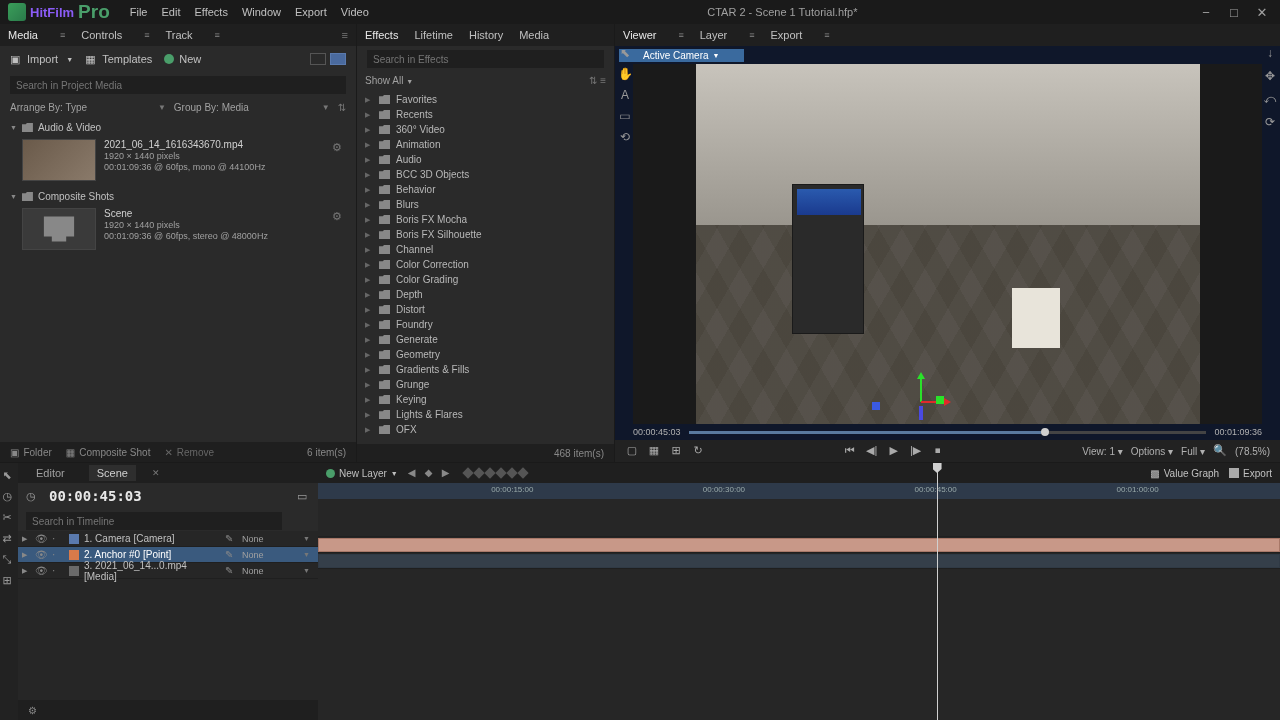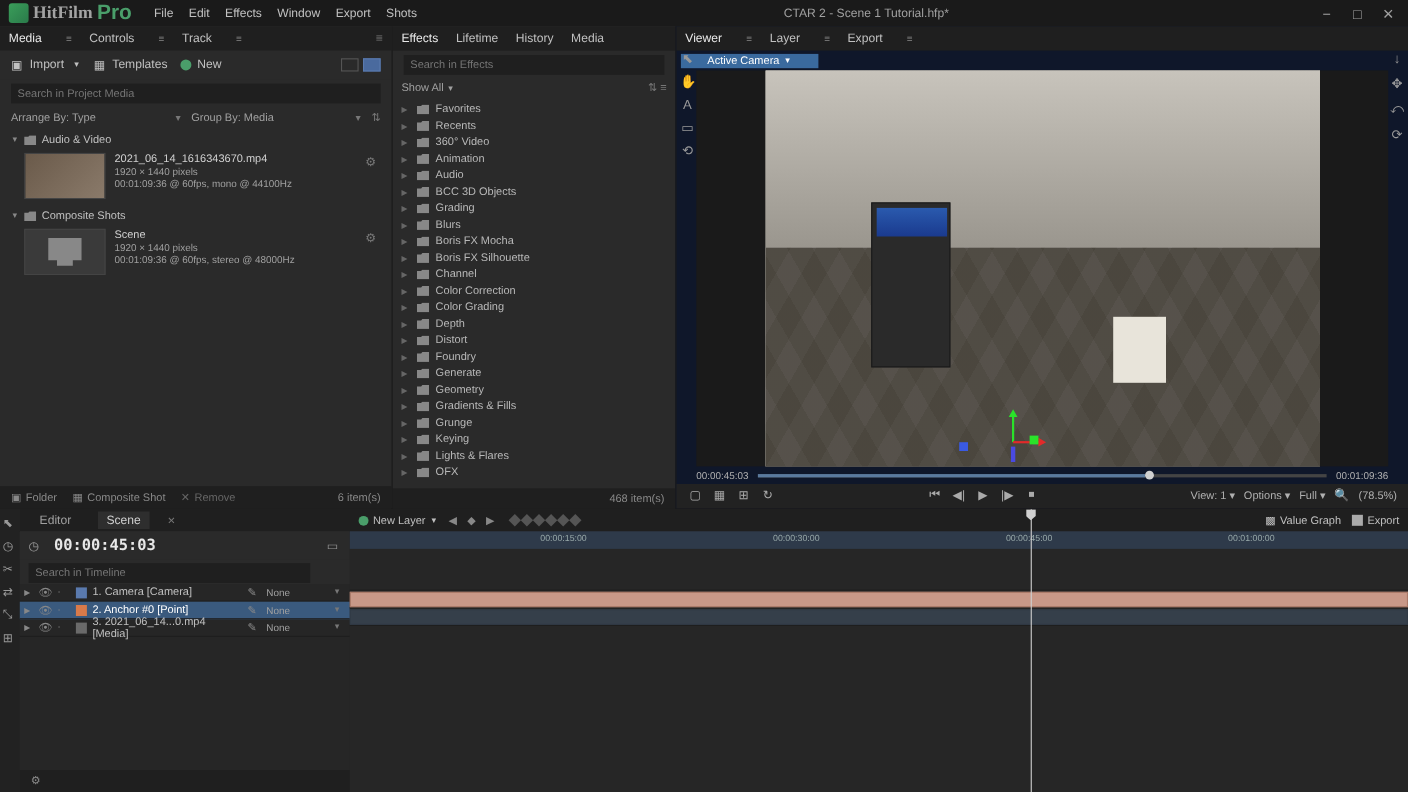--- a/index.html
+++ b/index.html
@@ -1,20 +1,20 @@
 <!DOCTYPE html>
 <html><head>
 <meta charset="utf-8">
 <style>
 * { margin: 0; padding: 0; box-sizing: border-box; font-family: "Segoe UI", Arial, sans-serif; user-select: none; }
 body { background: #2a2a2a; color: #b8b8b8; font-size: 11px; overflow: hidden; width: 1280px; height: 720px; }
 .titlebar { height: 24px; background: #1a1a1a; display: flex; align-items: center; padding: 0 8px; }
 .logo { display: flex; align-items: center; gap: 4px; }
 .logo-icon { width: 18px; height: 18px; background: linear-gradient(135deg, #3a9e5a, #2a7a4a); border-radius: 3px; }
-.logo-text { font-size: 16px; font-weight: 600; color: #a3a3a3; font-family: Liberation Serif, serif; }
+.logo-text { font-size: 13px; font-weight: 600; color: #8b5cf6; }
 .logo-pro { font-size: 19px; font-weight: 600; color: #4a9e6a; }
 .menubar { display: flex; gap: 14px; margin-left: 20px; }
 .menubar span { font-size: 11px; color: #c0c0c0; cursor: pointer; }
 .title-center { flex: 1; text-align: center; color: #a0a0a0; font-size: 11px; }
 .win-controls { display: flex; gap: 8px; }
 .win-controls span { width: 20px; text-align: center; cursor: pointer; color: #a0a0a0; font-size: 13px; }
 
 .main { display: flex; height: 438px; }
 .left-panel { width: 356px; background: #2a2a2a; display: flex; flex-direction: column; }
 .panel-tabs { height: 22px; background: #1f1f1f; display: flex; align-items: center; padding: 0 8px; gap: 16px; }
@@ -148,21 +148,21 @@
     <div class="logo-icon"></div>
     <span class="logo-text">HitFilm</span>
     <span class="logo-pro">Pro</span>
   </div>
   <div class="menubar">
     <span>File</span>
     <span>Edit</span>
     <span>Effects</span>
     <span>Window</span>
     <span>Export</span>
-    <span>Shots</span>
+    <span>Video</span>
   </div>
   <div class="title-center">CTAR 2 - Scene 1 Tutorial.hfp*</div>
   <div class="win-controls">
     <span>−</span>
     <span>□</span>
     <span>✕</span>
   </div>
 </div>
 
 <div class="main">
@@ -293,21 +293,21 @@
           <span>Audio</span>
         </div>
         <div class="eff-row">
           <span class="eff-caret">▶</span>
           <span class="eff-folder"></span>
           <span>BCC 3D Objects</span>
         </div>
         <div class="eff-row">
           <span class="eff-caret">▶</span>
           <span class="eff-folder"></span>
-          <span>Grading</span>
+          <span>Behavior</span>
         </div>
         <div class="eff-row">
           <span class="eff-caret">▶</span>
           <span class="eff-folder"></span>
           <span>Blurs</span>
         </div>
         <div class="eff-row">
           <span class="eff-caret">▶</span>
           <span class="eff-folder"></span>
           <span>Boris FX Mocha</span>

